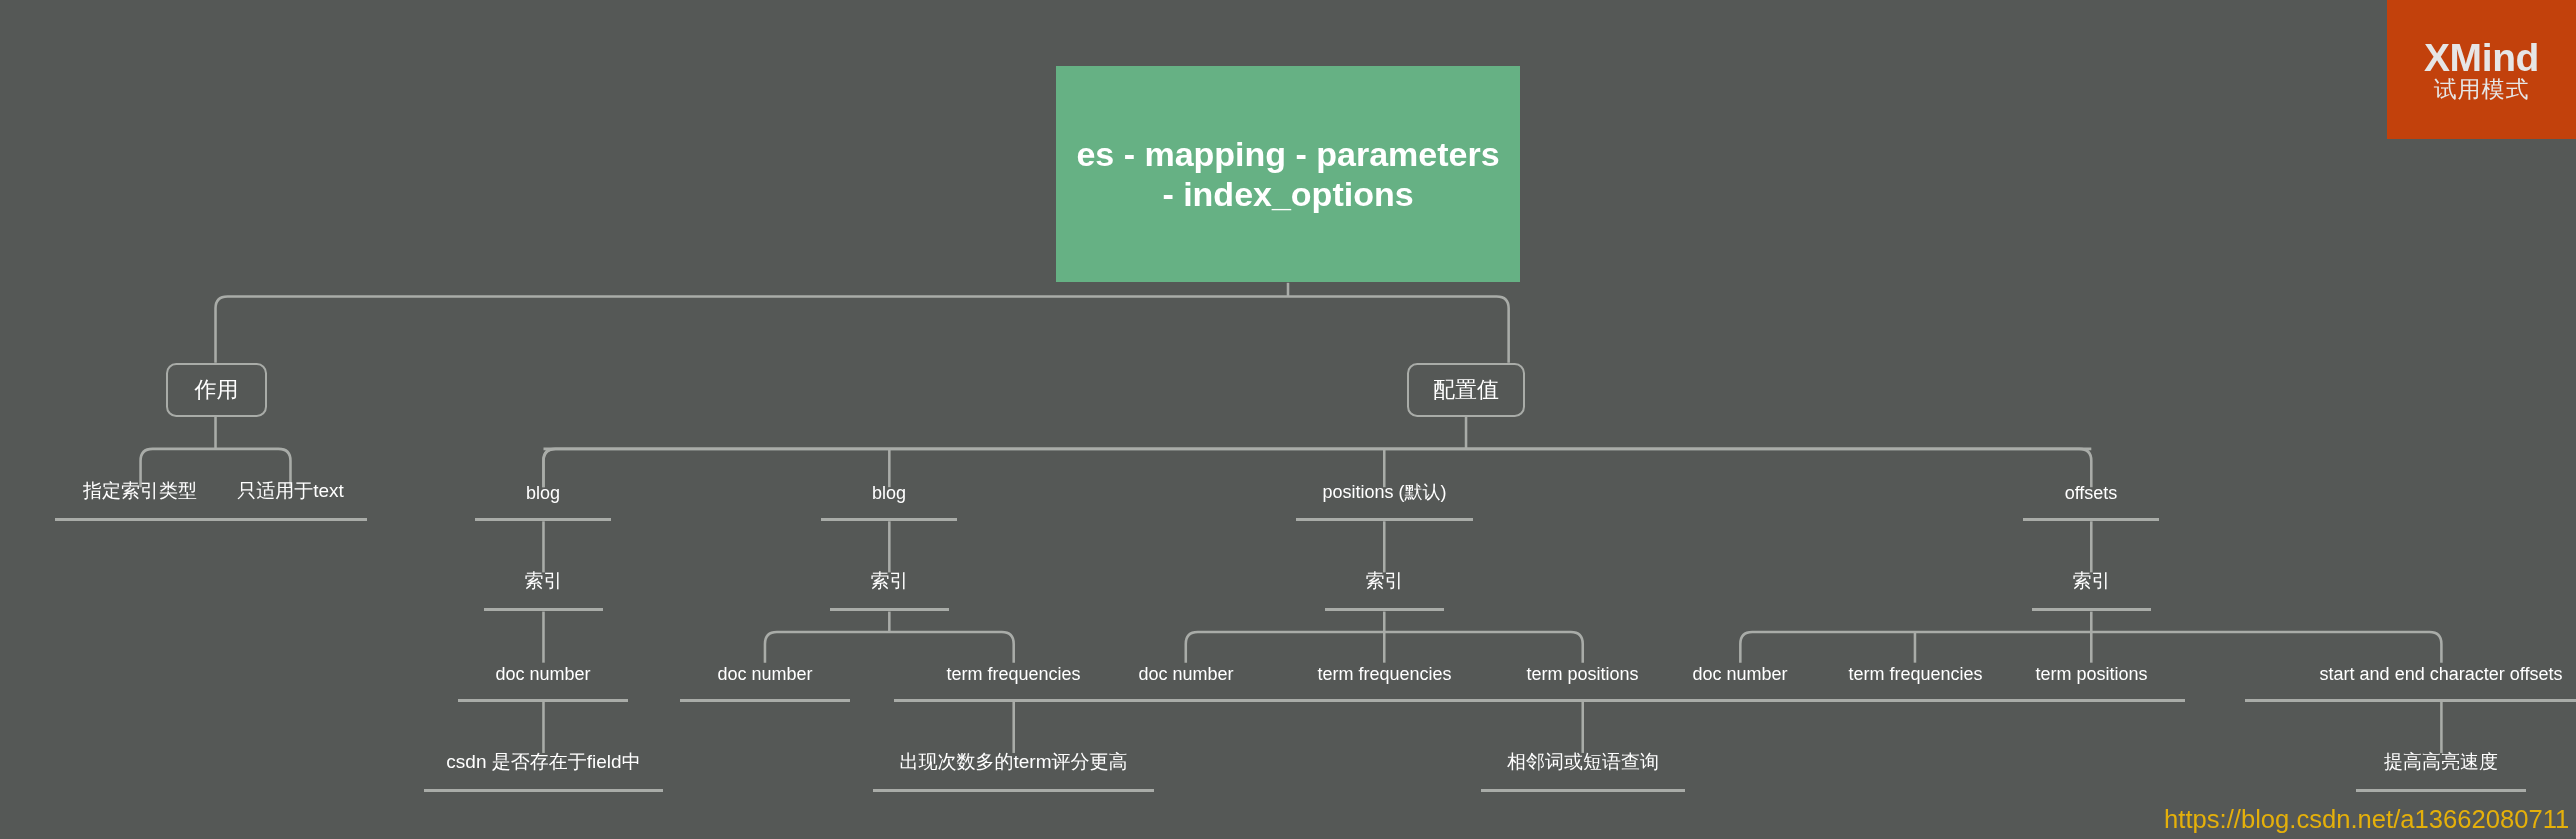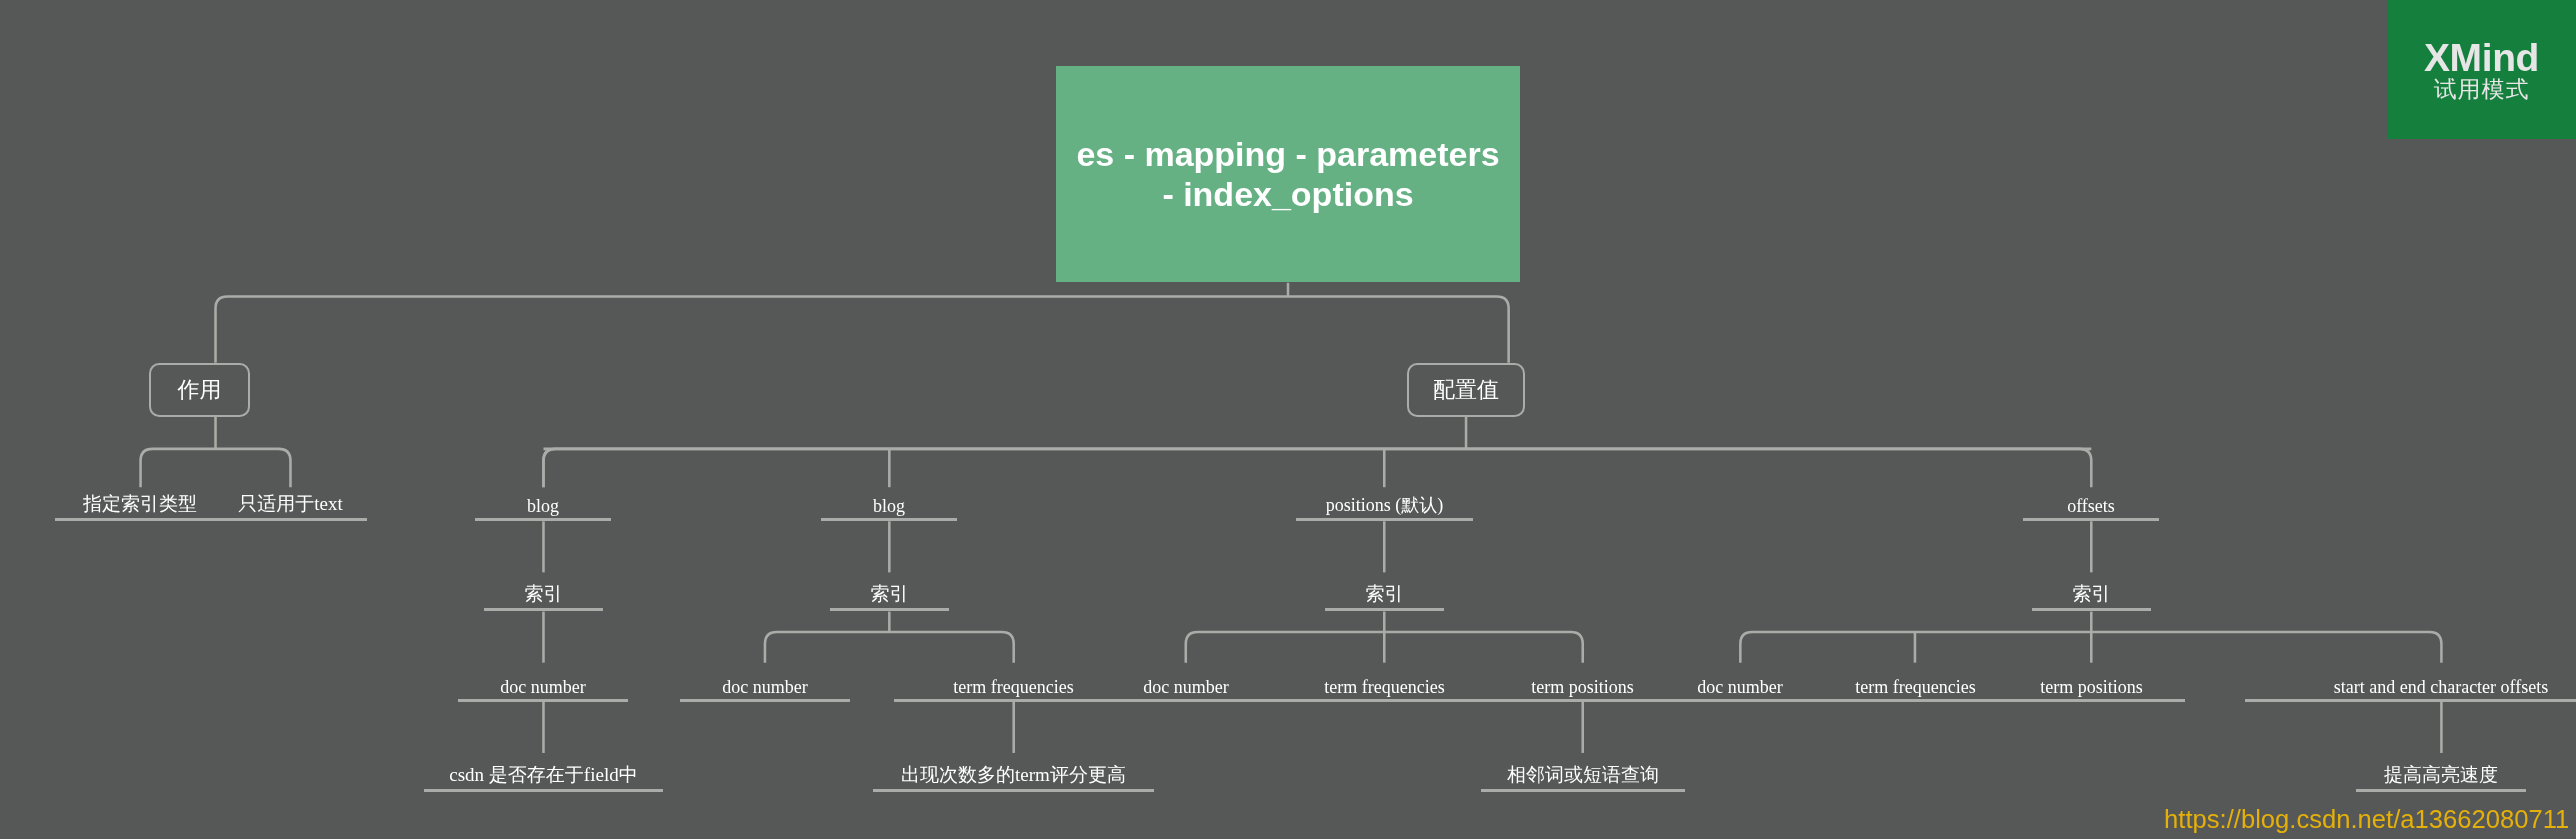--- a/index.html
+++ b/index.html
@@ -49,35 +49,34 @@
   .node-boxed {
     border: 2.6px solid #a9aca8;
     border-radius: 10.2px;
     font-size: 22px;
     background: transparent;
   }
   
   .node-line {
     font-size: 18px;
     border-bottom: 3.4px solid #a9aca8;
-    padding-bottom: 1px;
+    padding-bottom: 14px;
     align-items: flex-end;
     justify-content: center;
-    font-family: Liberation Serif, serif;
   }
   .node-line.cjk { font-size: 19px; }
 
   
   #xmind-badge {
     position: absolute;
     right: 0;
     top: 0;
     width: 189px;
     height: 139px;
-    background: #15803d;
+    background: #c2410c;
     display: flex;
     flex-direction: column;
     align-items: center;
     justify-content: center;
     gap: 1.7px;
   }
   #xmind-badge .xm-logo {
     color: #e6e6e6;
     font-size: 39px;
     font-weight: bold;
@@ -146,21 +145,21 @@
   <path class="edge" d="M2455,718 L2455,742"></path>
   <path class="edge" d="M2043,778 L2043,756 Q2043,742 2057,742 L2852,742 Q2866,742 2866,756 L2866,778"></path>
   <path class="edge" d="M2248,742 L2248,778"></path>
   <path class="edge" d="M2455,742 L2455,778"></path>
 
   <path class="edge" d="M2866,824 L2866,884"></path>
 </svg>
 
 <div class="node node-root" style="left:1056px; top:66px; width:464px; height:216px;">es - mapping - parameters - index_options</div>
 
-<div class="node node-boxed" style="left:149px; top:363px; width:101px; height:54px;">作用</div>
+<div class="node node-boxed" style="left:166px; top:363px; width:101px; height:54px;">作用</div>
 
 <div class="node node-boxed" style="left:1407px; top:363px; width:118px; height:54px;">配置值</div>
 
 <div class="node node-line cjk" style="left:55px; top:477px; width:170px; height:44px;">指定索引类型</div>
 <div class="node node-line cjk" style="left:214px; top:477px; width:153px; height:44px;text-align:center;">只适用于text</div>
 
 <div class="node node-line" style="left:475px; top:477px; width:136px; height:44px;">blog</div>
 <div class="node node-line" style="left:821px; top:477px; width:136px; height:44px;">blog</div>
 <div class="node node-line" style="left:1296px; top:477px; width:177px; height:44px;">positions (默认)</div>
 <div class="node node-line" style="left:2023px; top:477px; width:136px; height:44px;">offsets</div>

